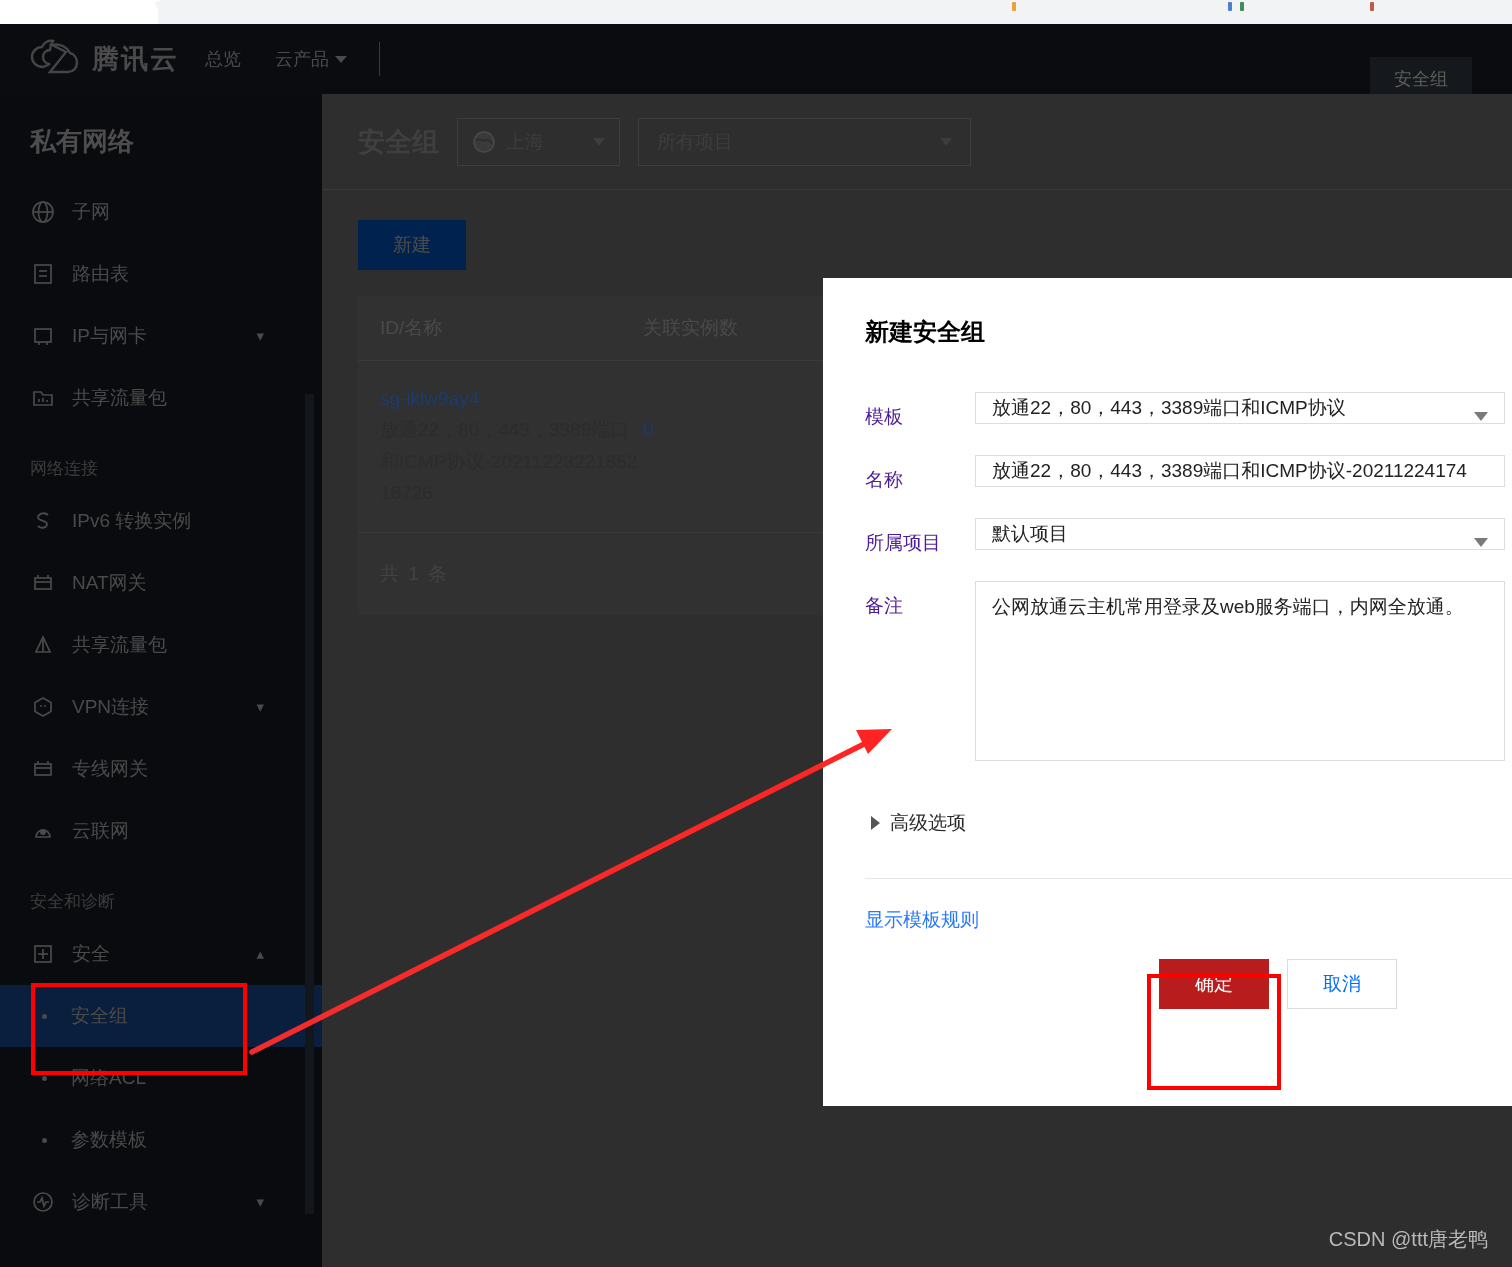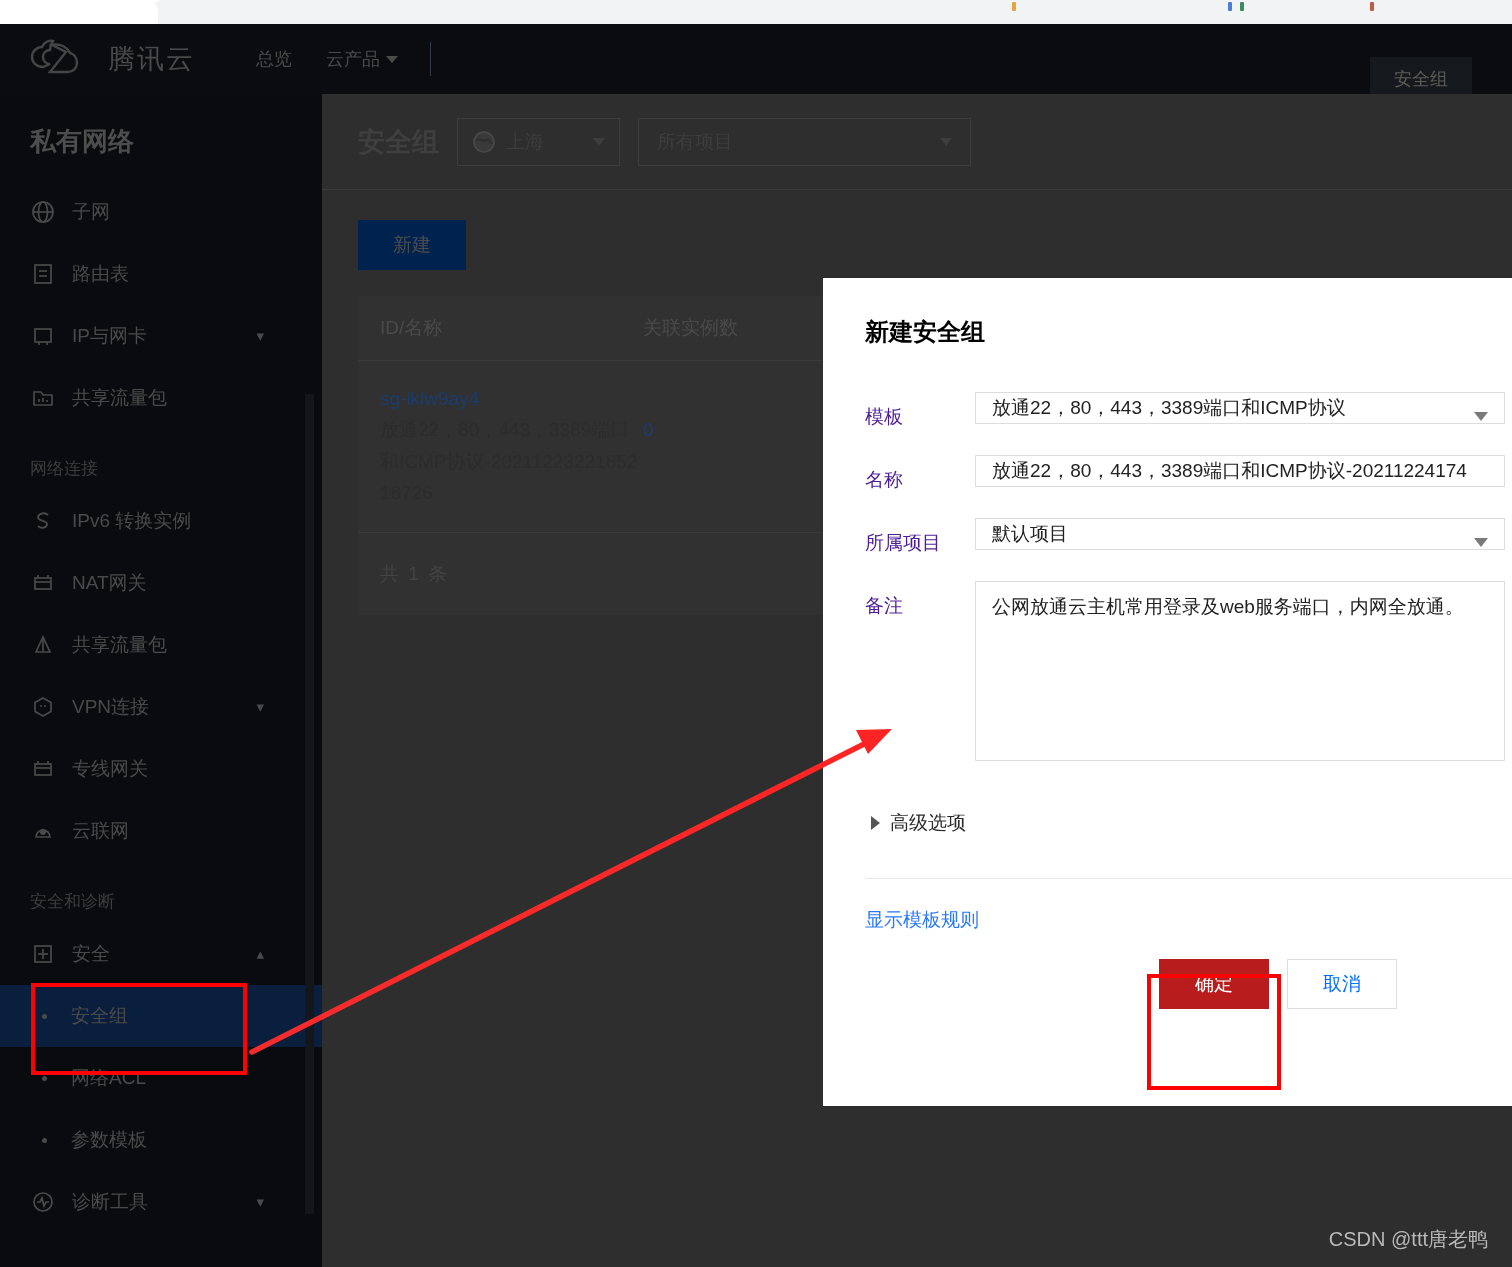--- a/index.html
+++ b/index.html
@@ -47,23 +47,23 @@
   .topnav {
     position: absolute; left: 0; top: 24px; width: 1512px; height: 70px;
     background: #0a0c10;
     display: flex; align-items: center;
   }
   .brand {
     display: flex; align-items: center; gap: 12px; margin-left: 30px;
   }
   .brand-logo { width: 50px; height: 40px; }
   .brand-text {
-    font-size: 27px; color: #4a4a4a; letter-spacing: 2px; font-weight: 400; margin-left: 16px;
-  }
-  .topnav-links { display: flex; align-items: center; gap: 34px; margin-left: 61px; }
+    font-size: 27px; color: #4a4a4a; letter-spacing: 2px; font-weight: 700;
+  }
+  .topnav-links { display: flex; align-items: center; gap: 34px; margin-left: 26px; }
   .topnav-link {
     font-size: 18px; color: #4b4b4b; display: flex; align-items: center; gap: 6px;
     cursor: pointer;
   }
   .caret-down {
     width: 0; height: 0; border-left: 6px solid transparent;
     border-right: 6px solid transparent; border-top: 7px solid #4b4b4b;
   }
   .topnav-divider {
     width: 1px; height: 34px; background: #333a44; margin-left: 32px;

